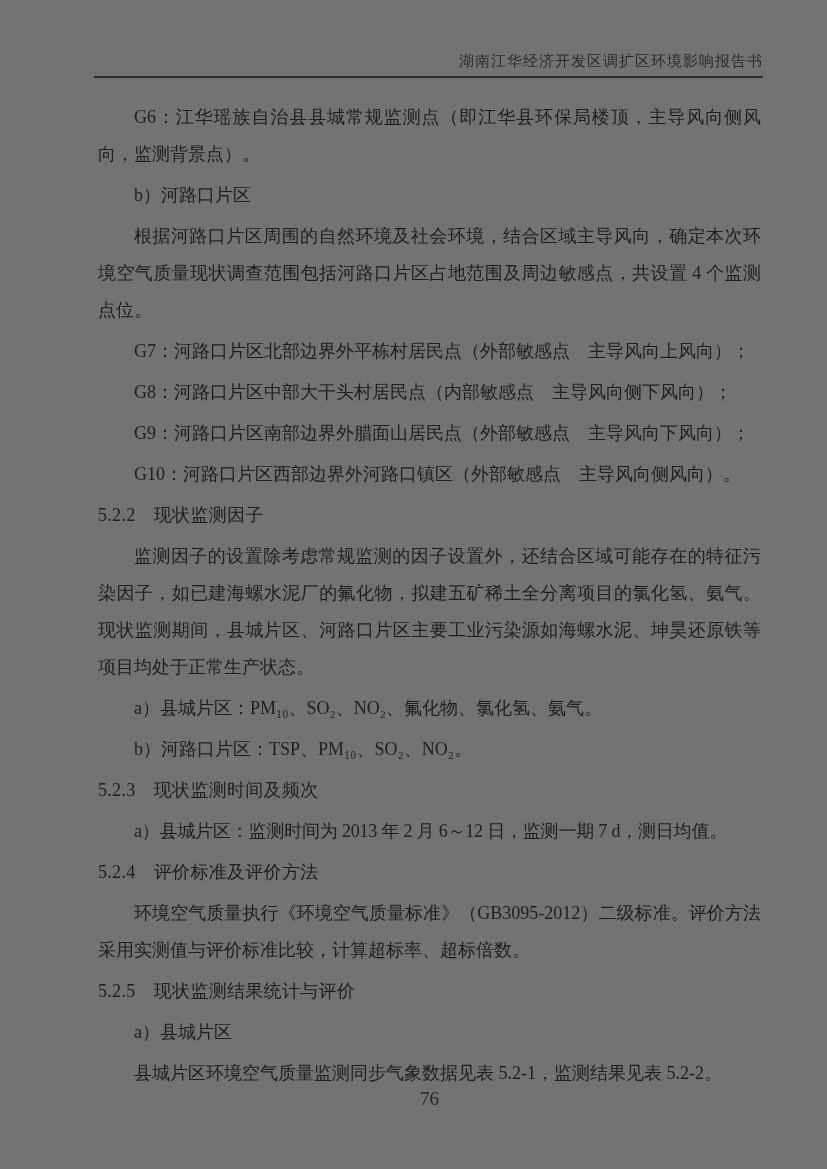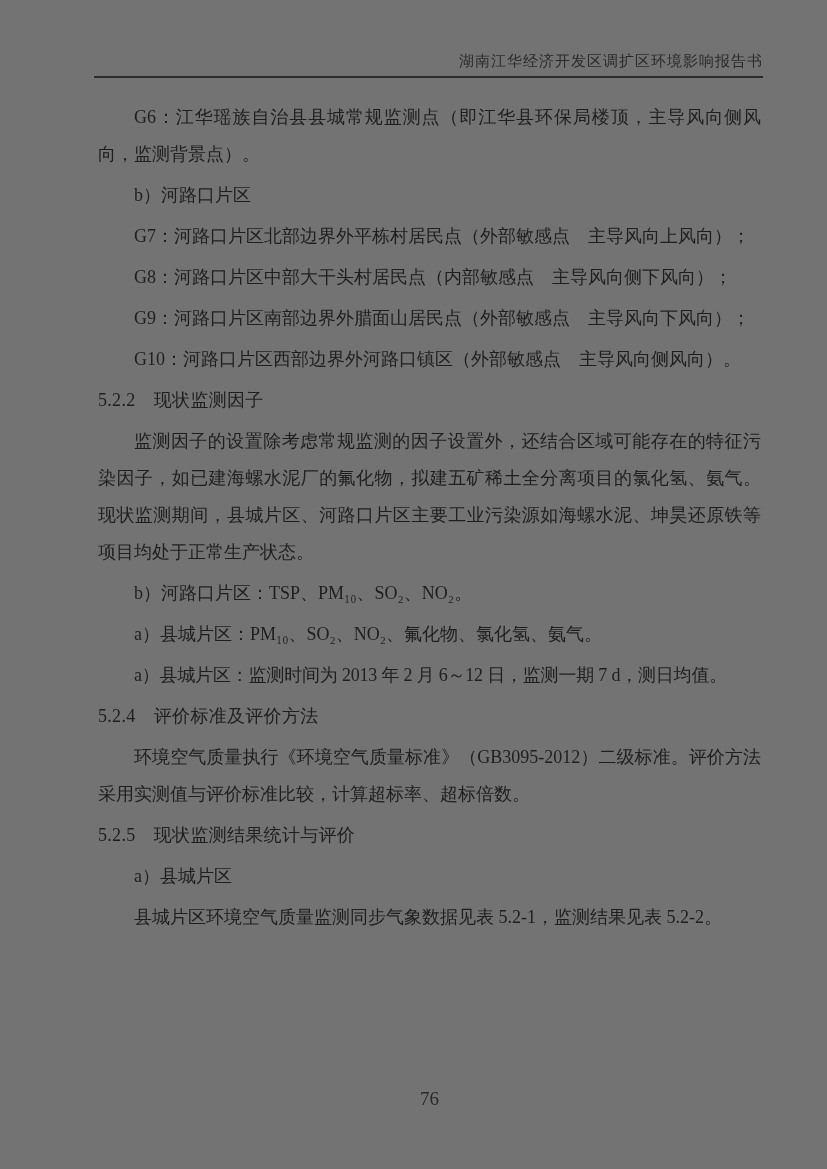--- a/index.html
+++ b/index.html
@@ -67,28 +67,30 @@
 
 <div class="page">
 
   <div class="page-header">
     <span>湖南江华经济开发区调扩区环境影响报告书</span>
   </div>
 
   <div class="doc-body">
     <p class="para">G6：江华瑶族自治县县城常规监测点（即江华县环保局楼顶，主导风向侧风向，监测背景点）。</p>
     <p class="para">b）河路口片区</p>
+    <p class="para">根据河路口片区周围的自然环境及社会环境，结合区域主导风向，确定本次环境空气质量现状调查范围包括河路口片区占地范围及周边敏感点，共设置 4 个监测点位。</p>
     <p class="para">G7：河路口片区北部边界外平栋村居民点（外部敏感点　主导风向上风向）；</p>
     <p class="para">G8：河路口片区中部大干头村居民点（内部敏感点　主导风向侧下风向）；</p>
     <p class="para">G9：河路口片区南部边界外腊面山居民点（外部敏感点　主导风向下风向）；</p>
     <p class="para">G10：河路口片区西部边界外河路口镇区（外部敏感点　主导风向侧风向）。</p>
     <p class="section-heading">5.2.2　现状监测因子</p>
     <p class="para">监测因子的设置除考虑常规监测的因子设置外，还结合区域可能存在的特征污染因子，如已建海螺水泥厂的氟化物，拟建五矿稀土全分离项目的氯化氢、氨气。现状监测期间，县城片区、河路口片区主要工业污染源如海螺水泥、坤昊还原铁等项目均处于正常生产状态。</p>
+    <p class="para">a）县城片区：PM₁₀、SO₂、NO₂、氟化物、氯化氢、氨气。</p>
     <p class="para">b）河路口片区：TSP、PM₁₀、SO₂、NO₂。</p>
-    <p class="para">a）县城片区：PM₁₀、SO₂、NO₂、氟化物、氯化氢、氨气。</p>
+    <p class="section-heading">5.2.3　现状监测时间及频次</p>
     <p class="para tight">a）县城片区：监测时间为 2013 年 2 月 6～12 日，监测一期 7 d，测日均值。</p>
     <p class="section-heading">5.2.4　评价标准及评价方法</p>
     <p class="para">环境空气质量执行《环境空气质量标准》（GB3095-2012）二级标准。评价方法采用实测值与评价标准比较，计算超标率、超标倍数。</p>
     <p class="section-heading">5.2.5　现状监测结果统计与评价</p>
     <p class="para">a）县城片区</p>
     <p class="para">县城片区环境空气质量监测同步气象数据见表 5.2-1，监测结果见表 5.2-2。</p>
   </div>
 
   <div class="page-footer">
     <span>76</span>

